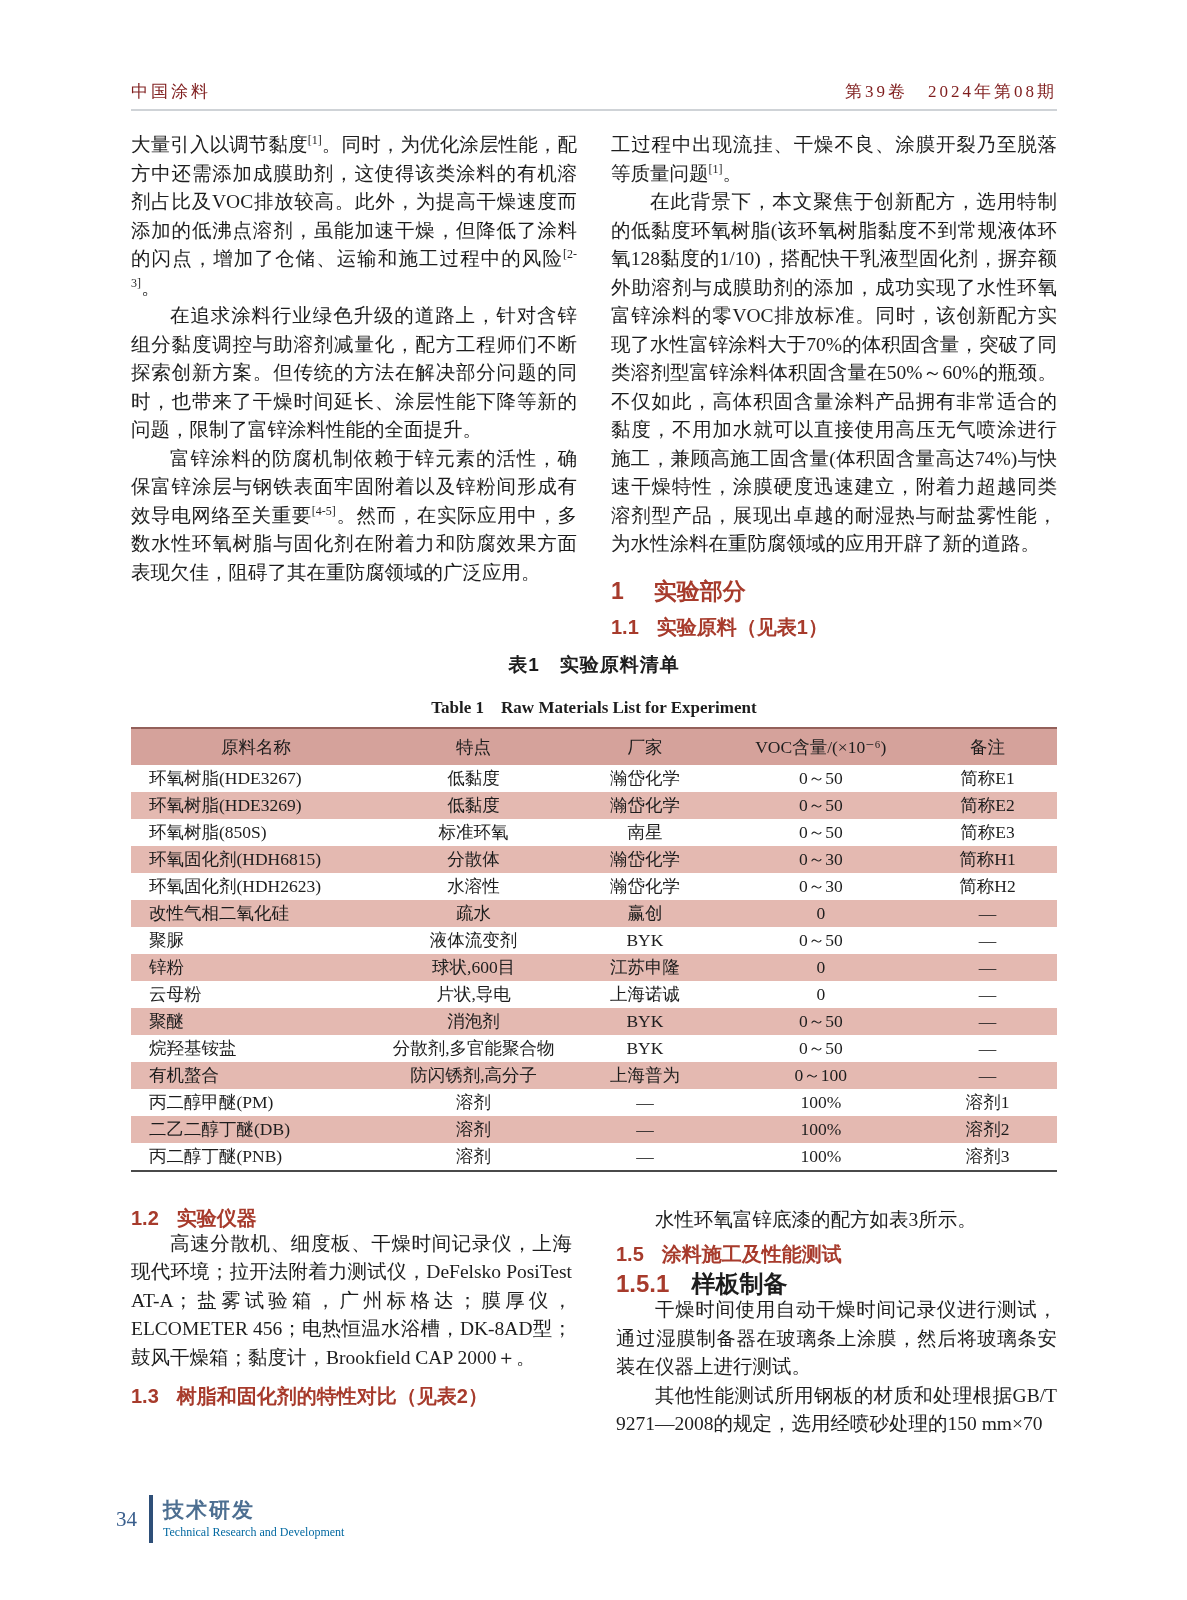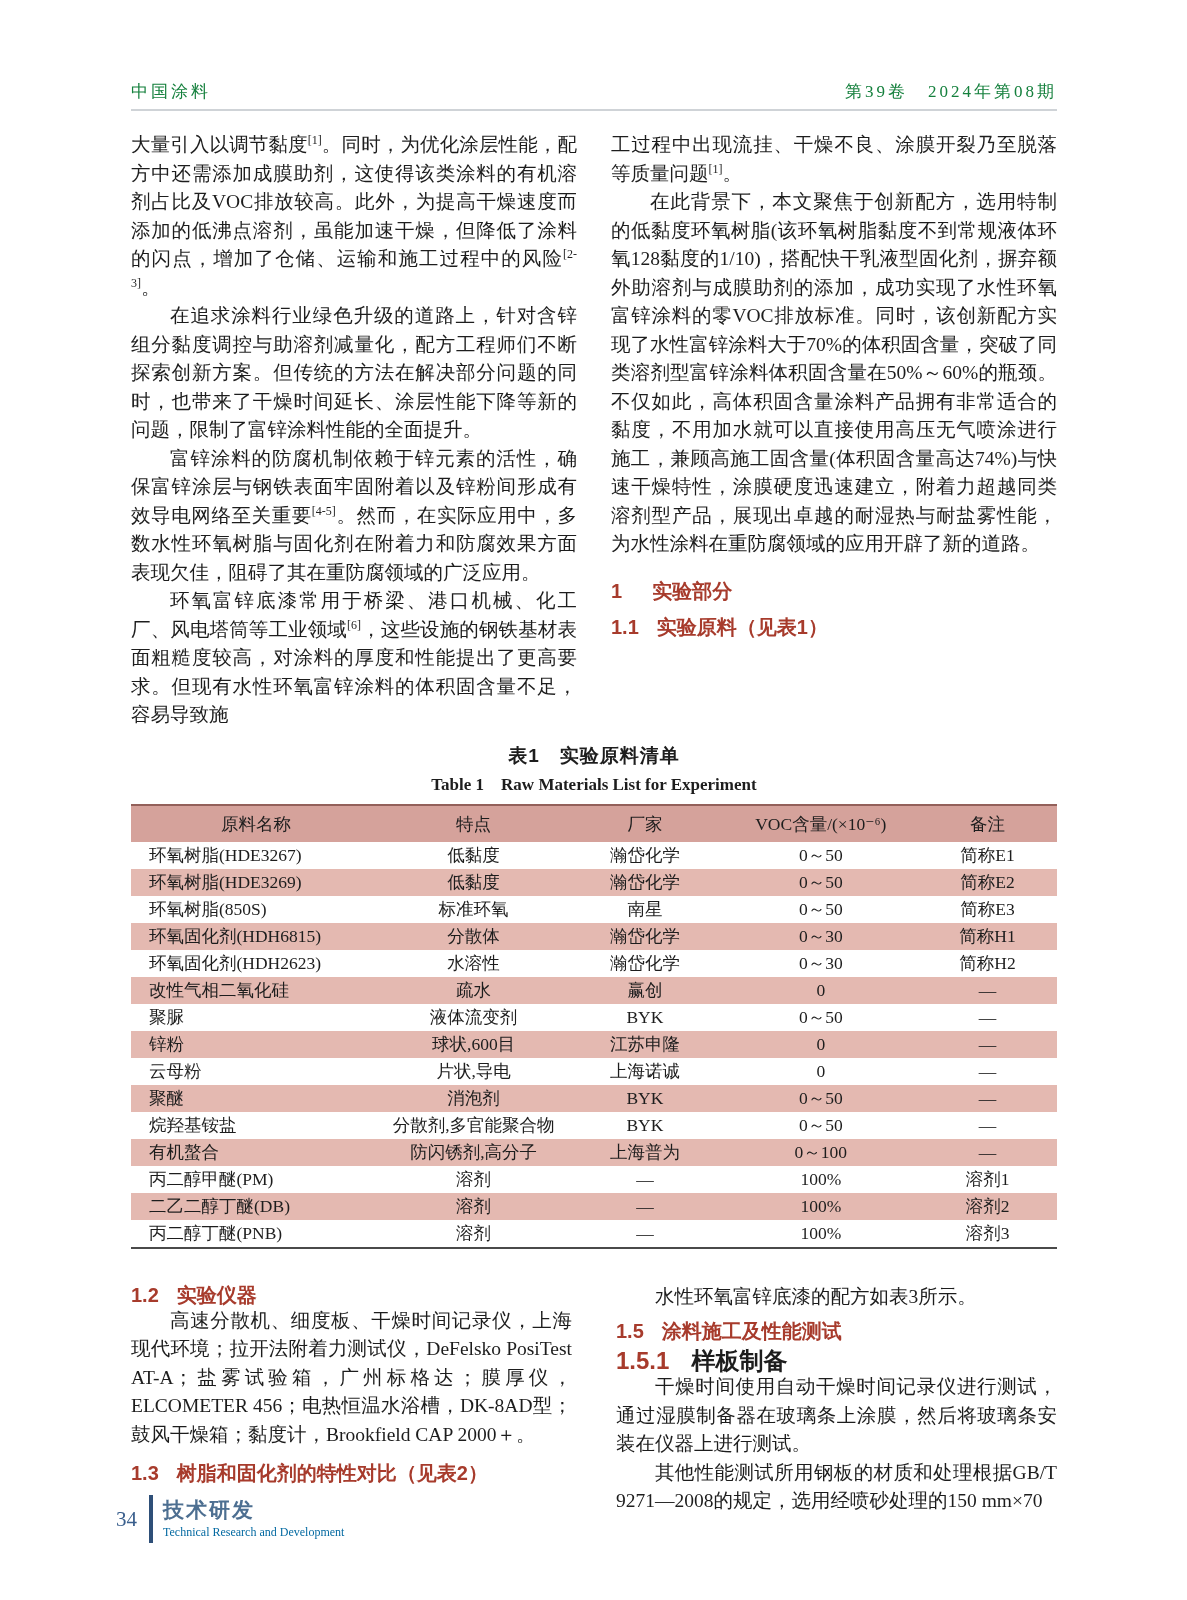--- a/index.html
+++ b/index.html
@@ -2,49 +2,49 @@
 <html style="--accent-red: #a73b2c; --table-header-bg: #d5a29b; --table-row-bg: #e4b9b1; --footer-blue: #3a5f8d;"><head>
 <meta charset="utf-8">
 <style>
   html,body{margin:0;padding:0;background:#ffffff;}
   .page{position:relative;width:1187px;height:1600px;background:#ffffff;overflow:hidden;
         font-family:"Liberation Serif","DejaVu Serif",serif;color:#1d1d1d;}
   .content{position:absolute;left:131px;top:80px;width:926px;}
 
   
   .page-head{display:flex;justify-content:space-between;align-items:flex-end;
-             font-size:17px;color:#15803d;letter-spacing:3px;
+             font-size:17px;color:#7f1d1d;letter-spacing:3px;
              border-bottom:2px solid #cfd3d7;padding-bottom:6px;}
 
   
   .cols{display:flex;column-gap:34px;}
   .col{width:446px;}
   .intro{margin-top:20px;}
   .body-text p{margin:0;font-size:19.5px;line-height:28.5px;text-align:justify;text-indent:2em;}
   .body-text p.noindent{text-indent:0;}
   sup{font-size:12px;line-height:0;}
 
   
   .sec-h1{margin:16px 0 0;font-family:"Liberation Sans","DejaVu Sans",sans-serif;
-          font-weight:bold;font-size:20px;line-height:32px;color:var(--accent-red,#a73b2c);}
+          font-weight:bold;font-size:23px;line-height:32px;color:var(--accent-red,#a73b2c);}
   .sec-h1 .num{margin-right:30px;}
   .sec-h2{margin:8px 0 0;font-family:"Liberation Sans","DejaVu Sans",sans-serif;
           font-weight:bold;font-size:20px;line-height:24px;color:var(--accent-red,#a73b2c);}
   .sec-h2 .num{margin-right:18px;}
   .sec-h3{margin:6px 0 0;font-size:24px;line-height:24px;}
   .sec-h3 .num{font-family:"Liberation Sans","DejaVu Sans",sans-serif;font-weight:bold;
                color:var(--accent-red,#a73b2c);margin-right:22px;}
   .sec-h3 .t{color:#1d1d1d;}
   .mt12{margin-top:12px;} .mt10{margin-top:10px;} .mt6{margin-top:6px;}
 
   
   .table-block{margin-top:14px;}
   .tcap-zh{text-align:center;font-family:"Liberation Sans","DejaVu Sans",sans-serif;
            font-weight:bold;font-size:19px;line-height:24px;letter-spacing:1px;}
-  .tcap-en{text-align:center;font-weight:bold;font-size:17px;line-height:22px;margin-top:6px;}
+  .tcap-en{text-align:center;font-weight:bold;font-size:17px;line-height:22px;margin-top:20px;}
   table.raw{width:100%;border-collapse:collapse;margin-top:8px;font-size:17.5px;
             border-top:2px solid #93605a;border-bottom:2px solid #4a4a4a;}
   table.raw thead th{background:var(--table-header-bg,#d5a29b);font-weight:normal;
                      height:36px;text-align:center;padding:0 4px;}
   table.raw tbody td{height:27px;text-align:center;padding:0 4px;}
   table.raw tbody td.col-name{text-align:left;padding-left:18px;}
   table.raw tbody tr.shaded{background:var(--table-row-bg,#e4b9b1);}
 
   .bottom{margin-top:34px;gap:44px;}
 
@@ -66,21 +66,20 @@
     <div class="page-head">
       <span>中国涂料</span>
       <span>第39卷　2024年第08期</span>
     </div>
 
     <div class="cols intro body-text">
       <div class="col">
         <p class="noindent">大量引入以调节黏度<sup>[1]</sup>。同时，为优化涂层性能，配方中还需添加成膜助剂，这使得该类涂料的有机溶剂占比及VOC排放较高。此外，为提高干燥速度而添加的低沸点溶剂，虽能加速干燥，但降低了涂料的闪点，增加了仓储、运输和施工过程中的风险<sup>[2-3]</sup>。</p>
         <p>在追求涂料行业绿色升级的道路上，针对含锌组分黏度调控与助溶剂减量化，配方工程师们不断探索创新方案。但传统的方法在解决部分问题的同时，也带来了干燥时间延长、涂层性能下降等新的问题，限制了富锌涂料性能的全面提升。</p>
         <p>富锌涂料的防腐机制依赖于锌元素的活性，确保富锌涂层与钢铁表面牢固附着以及锌粉间形成有效导电网络至关重要<sup>[4-5]</sup>。然而，在实际应用中，多数水性环氧树脂与固化剂在附着力和防腐效果方面表现欠佳，阻碍了其在重防腐领域的广泛应用。</p>
-        <p>环氧富锌底漆常用于桥梁、港口机械、化工厂、风电塔筒等工业领域<sup>[6]</sup>，这些设施的钢铁基材表面粗糙度较高，对涂料的厚度和性能提出了更高要求。但现有水性环氧富锌涂料的体积固含量不足，容易导致施</p>
       </div>
       <div class="col">
         <p class="noindent">工过程中出现流挂、干燥不良、涂膜开裂乃至脱落等质量问题<sup>[1]</sup>。</p>
         <p>在此背景下，本文聚焦于创新配方，选用特制的低黏度环氧树脂(该环氧树脂黏度不到常规液体环氧128黏度的1/10)，搭配快干乳液型固化剂，摒弃额外助溶剂与成膜助剂的添加，成功实现了水性环氧富锌涂料的零VOC排放标准。同时，该创新配方实现了水性富锌涂料大于70%的体积固含量，突破了同类溶剂型富锌涂料体积固含量在50%～60%的瓶颈。不仅如此，高体积固含量涂料产品拥有非常适合的黏度，不用加水就可以直接使用高压无气喷涂进行施工，兼顾高施工固含量(体积固含量高达74%)与快速干燥特性，涂膜硬度迅速建立，附着力超越同类溶剂型产品，展现出卓越的耐湿热与耐盐雾性能，为水性涂料在重防腐领域的应用开辟了新的道路。</p>
         <h2 class="sec-h1">
           <span class="num">1</span><span class="t">实验部分</span>
         </h2>
         <h3 class="sec-h2">
           <span class="num">1.1</span><span class="t">实验原料（见表1）</span>
         </h3>

